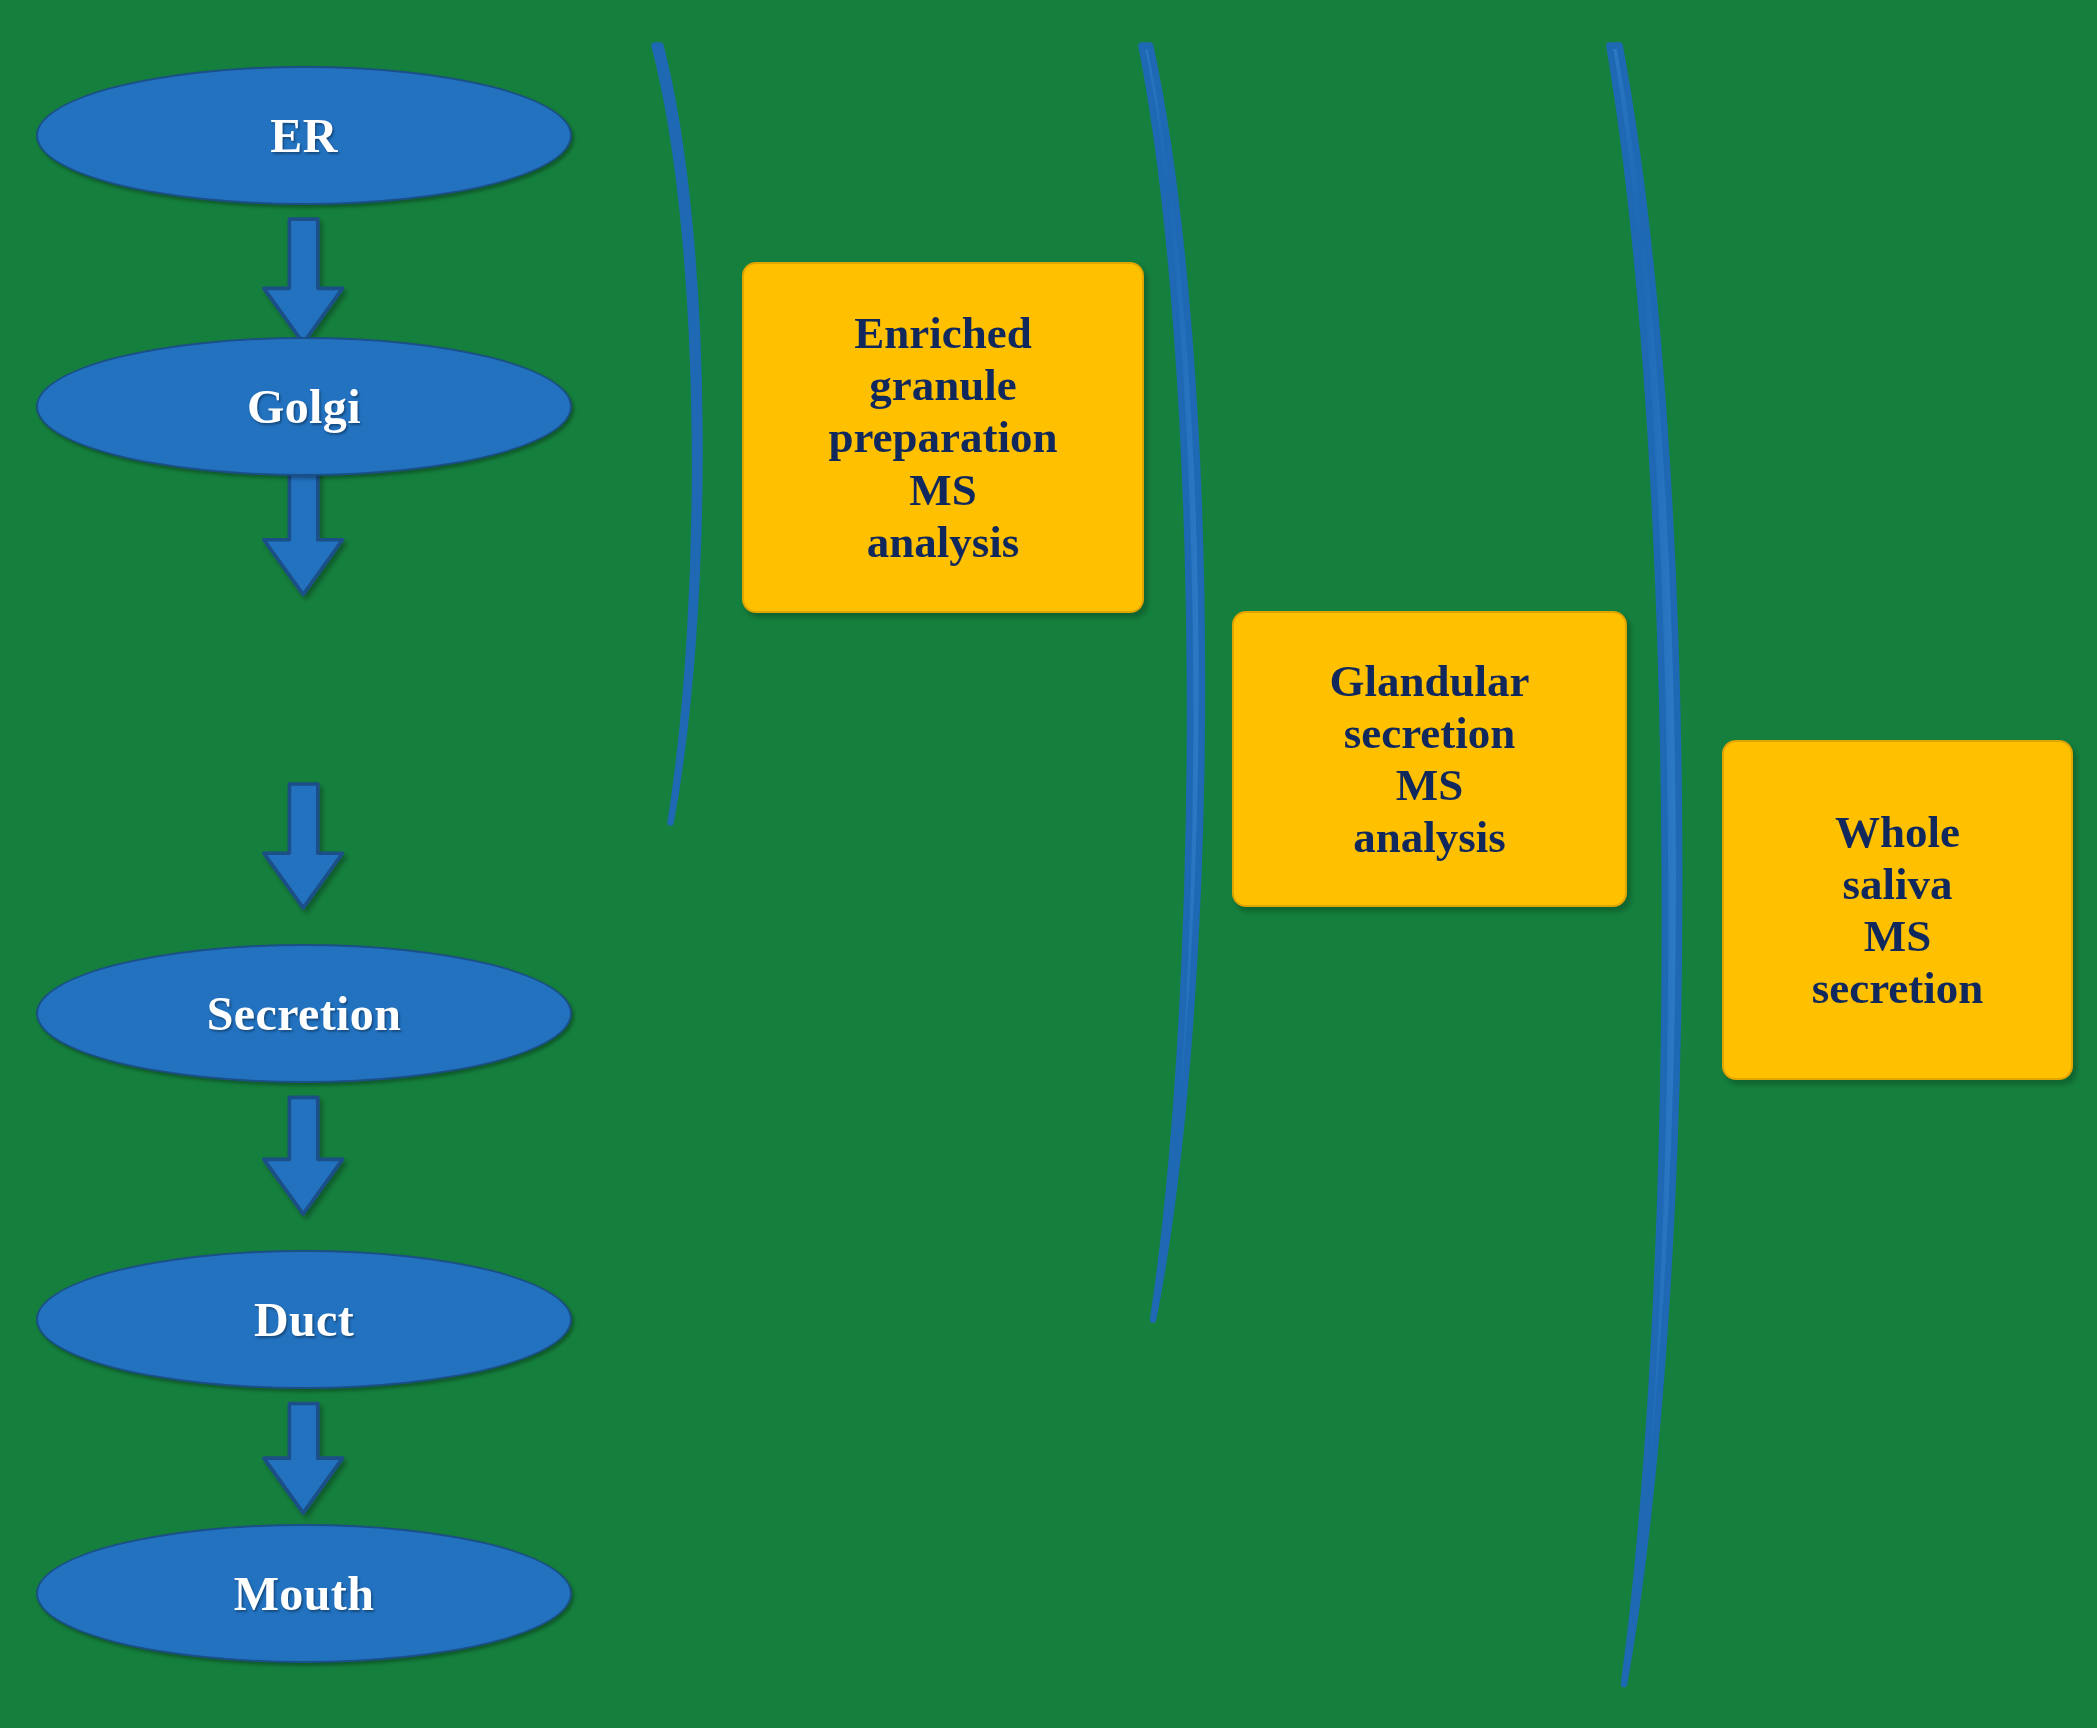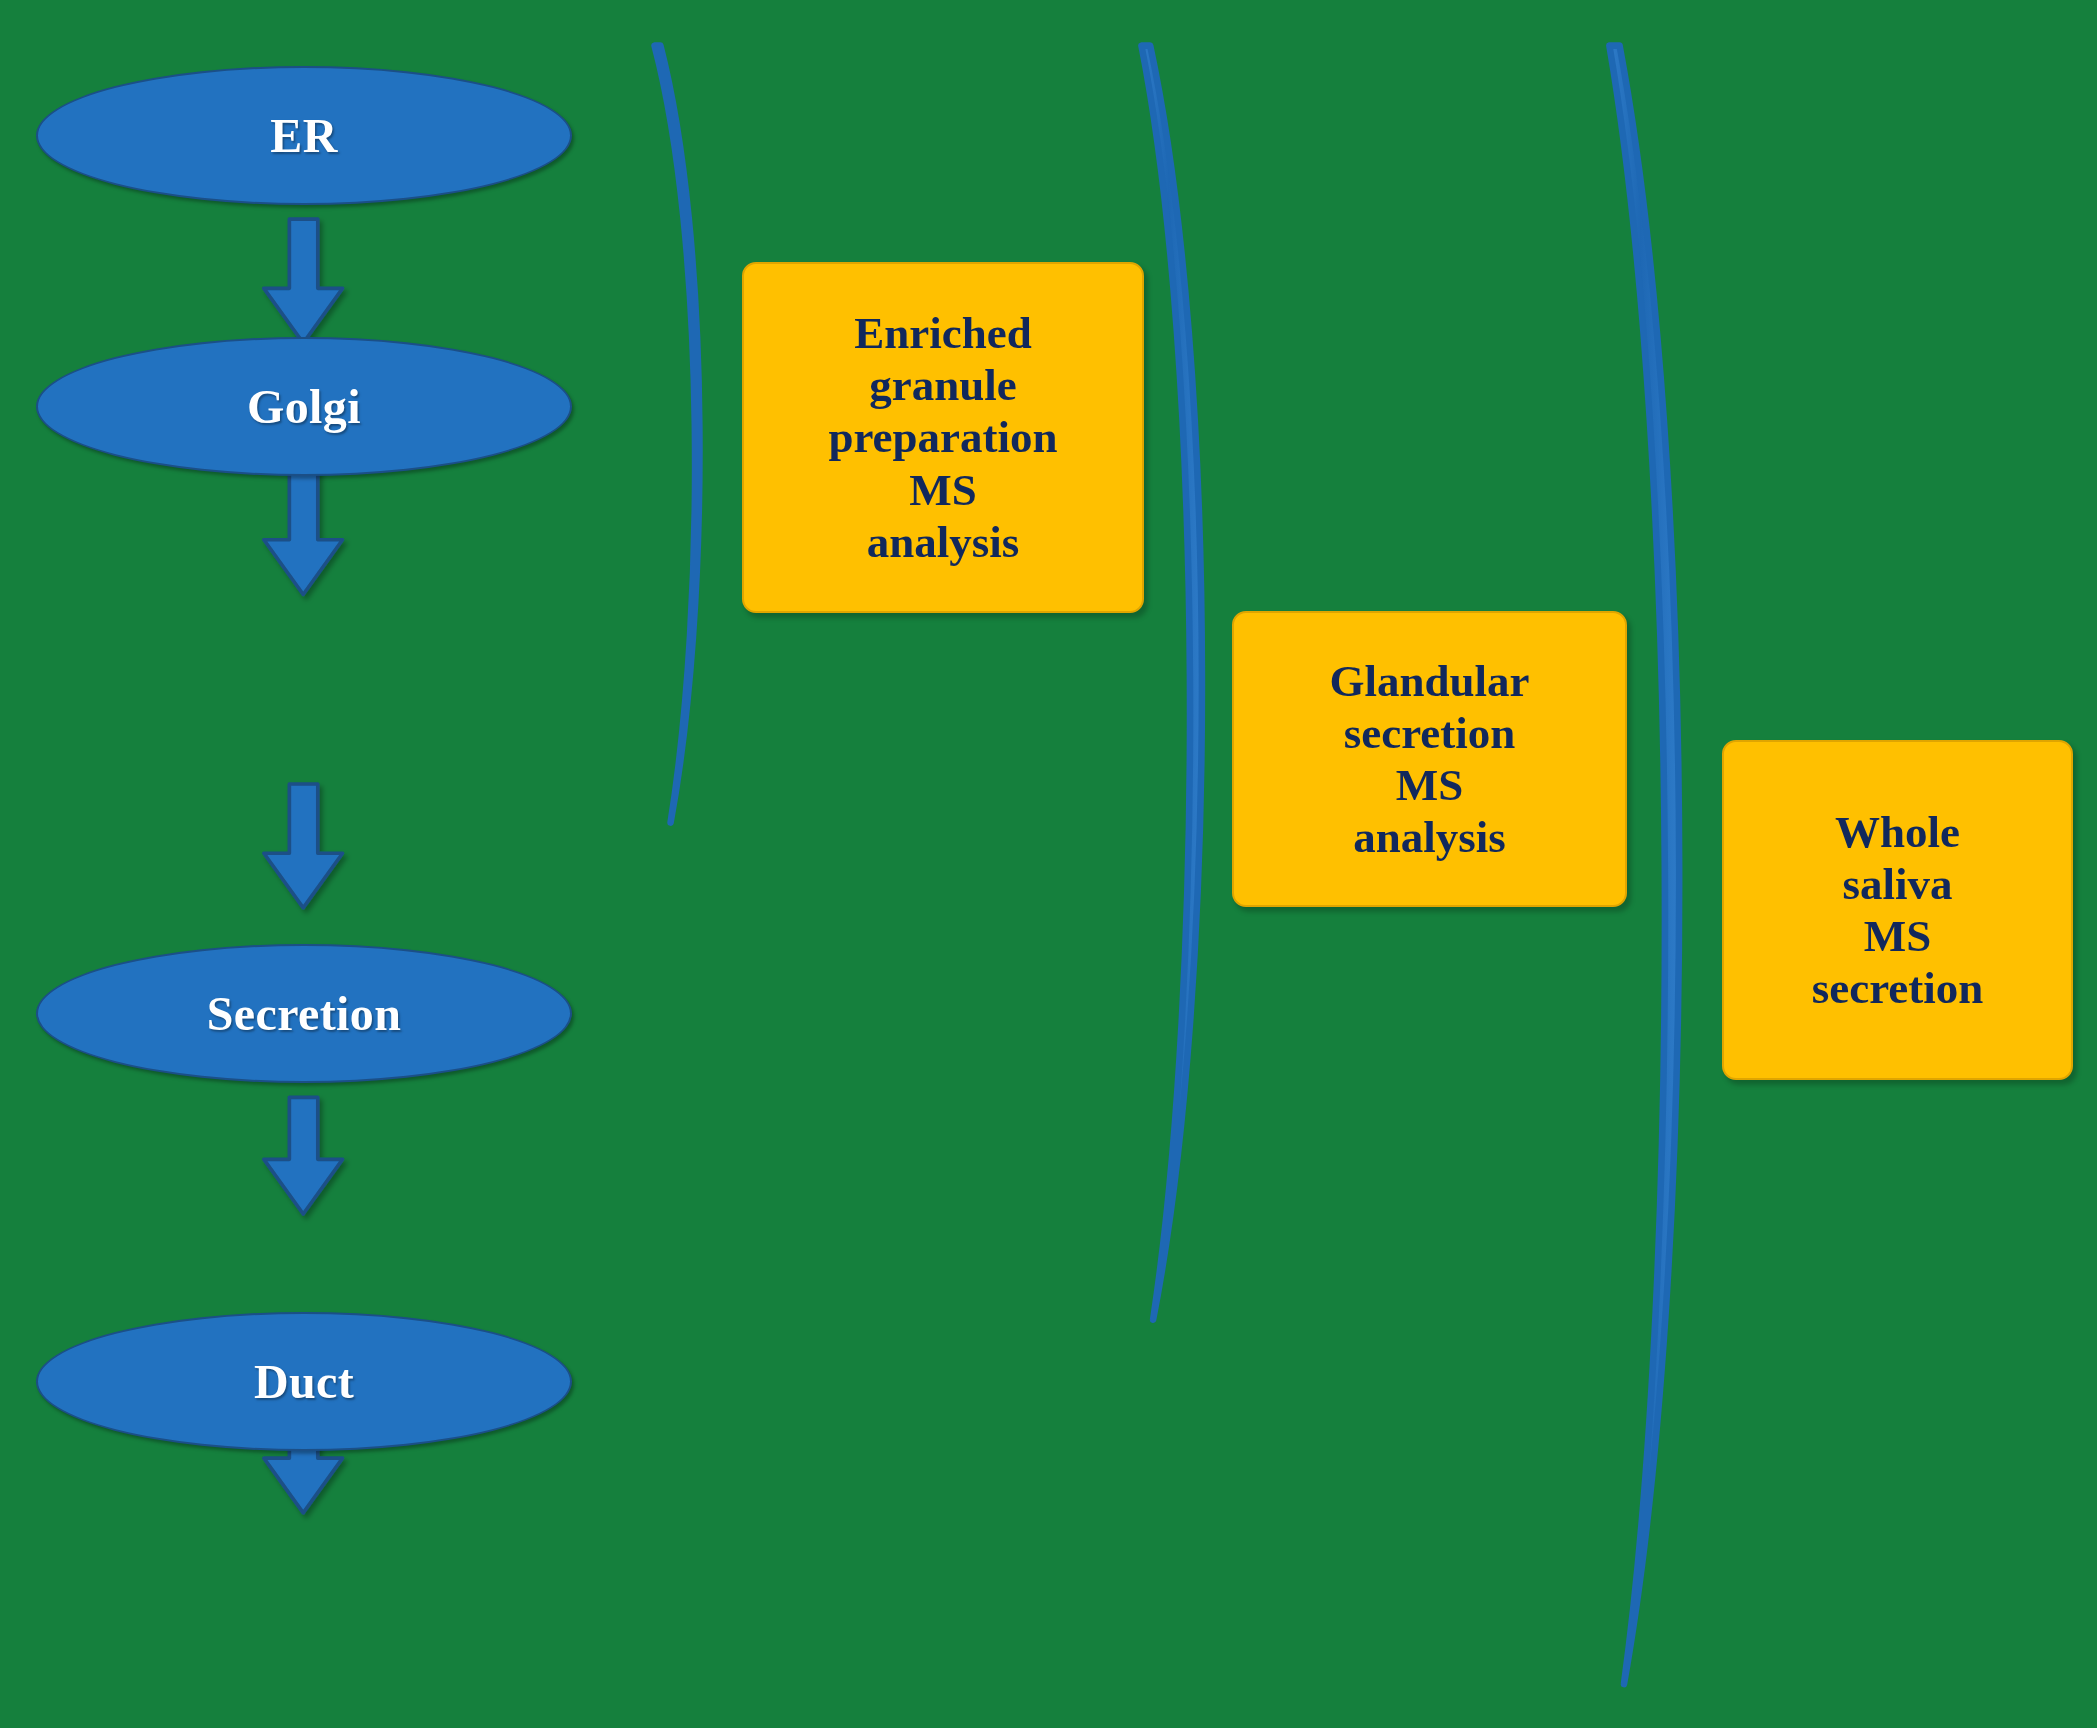--- a/index.html
+++ b/index.html
@@ -127,24 +127,27 @@
 
   <div class="node" style="left:36px; top:337px; width:536px; height:139px;">
     <span class="node-label">Golgi</span>
   </div>
 
 
   <div class="node" style="left:36px; top:944px; width:536px; height:139px;">
     <span class="node-label">Secretion</span>
   </div>
 
-  <div class="node" style="left:36px; top:1312px; width:536px; height:139px;">
+  <div class="node" style="left:36px; top:1250px; width:536px; height:139px;">
     <span class="node-label">Duct</span>
   </div>
 
+  <div class="node" style="left:36px; top:1524px; width:536px; height:139px;">
+    <span class="node-label">Mouth</span>
+  </div>
 
   <div class="ms-box" style="left:742px; top:262px; width:402px; height:351px;">
     <span class="ms-label">Enriched
 granule
 preparation
 MS
 analysis</span>
   </div>
 
   <div class="ms-box" style="left:1232px; top:611px; width:395px; height:296px;">

